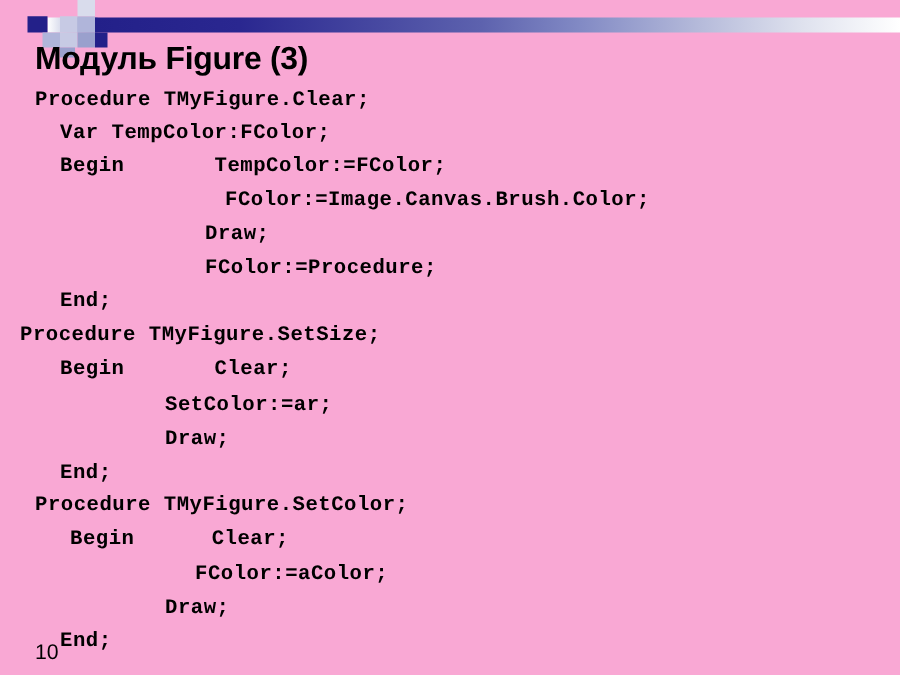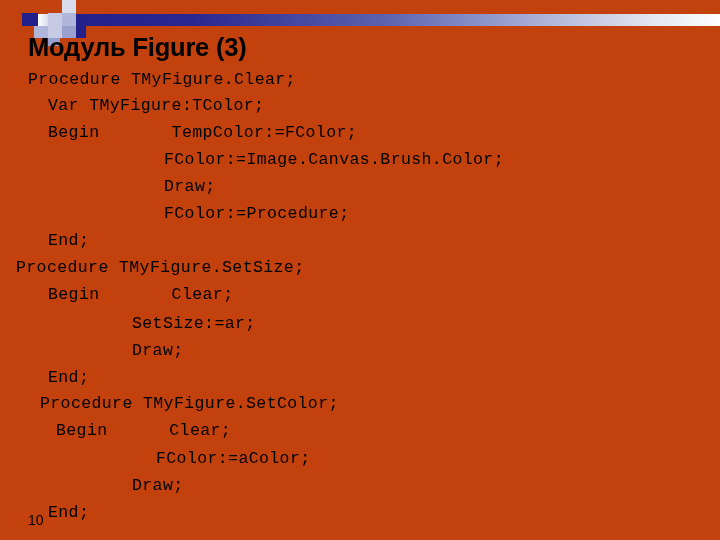--- a/index.html
+++ b/index.html
@@ -10,21 +10,21 @@
     width: 720px;
     height: 540px;
     background: #ffffff;
     font-family: "Liberation Sans", sans-serif;
     overflow: hidden;
   }
   #slide {
     position: relative;
     width: 720px;
     height: 540px;
-    background: #c2410c;
+    background: #f9a8d4;
     overflow: hidden;
   }
 
   
   #header-band {
     position: absolute;
     left: 0;
     top: 0;
     width: 720px;
     height: 31px;
@@ -75,33 +75,33 @@
   #code-body {
     position: absolute;
     left: 0;
     top: 70px;
     width: 720px;
   }
   .code-line {
     position: absolute;
     font-family: "Liberation Mono", "DejaVu Sans Mono", monospace;
     font-size: 16.5px;
-    font-weight: normal;
+    font-weight: bold;
     color: #000000;
     white-space: pre;
     line-height: 20px;
     letter-spacing: 0.4px;
   }
 
   
   #page-number {
     position: absolute;
     left: 28px;
     top: 512px;
-    font-size: 14px;
+    font-size: 17px;
     color: #000000;
     font-family: "Liberation Sans", sans-serif;
   }
 </style>
 </head>
 <body>
 
 <div id="slide">
 
   <div id="header-band">
@@ -117,32 +117,32 @@
         <div class="sq sq-lav2" style="left: 34px; top: 26px; width: 14px; height: 12px;"></div>
         <div class="sq sq-navy" style="left: 76px; top: 26px; width: 10px; height: 12px;"></div>
         <div class="sq sq-lav3" style="left: 48px; top: 38px; width: 12px; height: 8px;"></div>
       </div>
   </div>
 
   <div id="title">Модуль Figure (3)</div>
 
   <div id="code-body">
       <div class="code-line" style="left: 28px; top: 0px;">Procedure TMyFigure.Clear;</div>
-      <div class="code-line" style="left: 48px; top: 26px;">Var TMyFigure:TColor;</div>
+      <div class="code-line" style="left: 48px; top: 26px;">Var TempColor:FColor;</div>
       <div class="code-line" style="left: 48px; top: 53px;">Begin       TempColor:=FColor;</div>
-      <div class="code-line" style="left: 164px; top: 80px;">FColor:=Image.Canvas.Brush.Color;</div>
+      <div class="code-line" style="left: 180px; top: 80px;">FColor:=Image.Canvas.Brush.Color;</div>
       <div class="code-line" style="left: 164px; top: 107px;">Draw;</div>
       <div class="code-line" style="left: 164px; top: 134px;">FColor:=Procedure;</div>
       <div class="code-line" style="left: 48px; top: 161px;">End;</div>
       <div class="code-line" style="left: 16px; top: 188px;">Procedure TMyFigure.SetSize;</div>
       <div class="code-line" style="left: 48px; top: 215px;">Begin       Clear;</div>
-      <div class="code-line" style="left: 132px; top: 244px;">SetSize:=ar;</div>
+      <div class="code-line" style="left: 132px; top: 244px;">SetColor:=ar;</div>
       <div class="code-line" style="left: 132px; top: 271px;">Draw;</div>
       <div class="code-line" style="left: 48px; top: 298px;">End;</div>
-      <div class="code-line" style="left: 28px; top: 324px; margin-left: 12px;">Procedure TMyFigure.SetColor;</div>
+      <div class="code-line" style="left: 28px; top: 324px;">Procedure TMyFigure.SetColor;</div>
       <div class="code-line" style="left: 56px; top: 351px;">Begin      Clear;</div>
       <div class="code-line" style="left: 132px; top: 379px; margin-left: 24px;">FColor:=aColor;</div>
       <div class="code-line" style="left: 132px; top: 406px;">Draw;</div>
       <div class="code-line" style="left: 48px; top: 433px;">End;</div>
     </div>
 
   <div id="page-number">10</div>
 
 </div>
 

